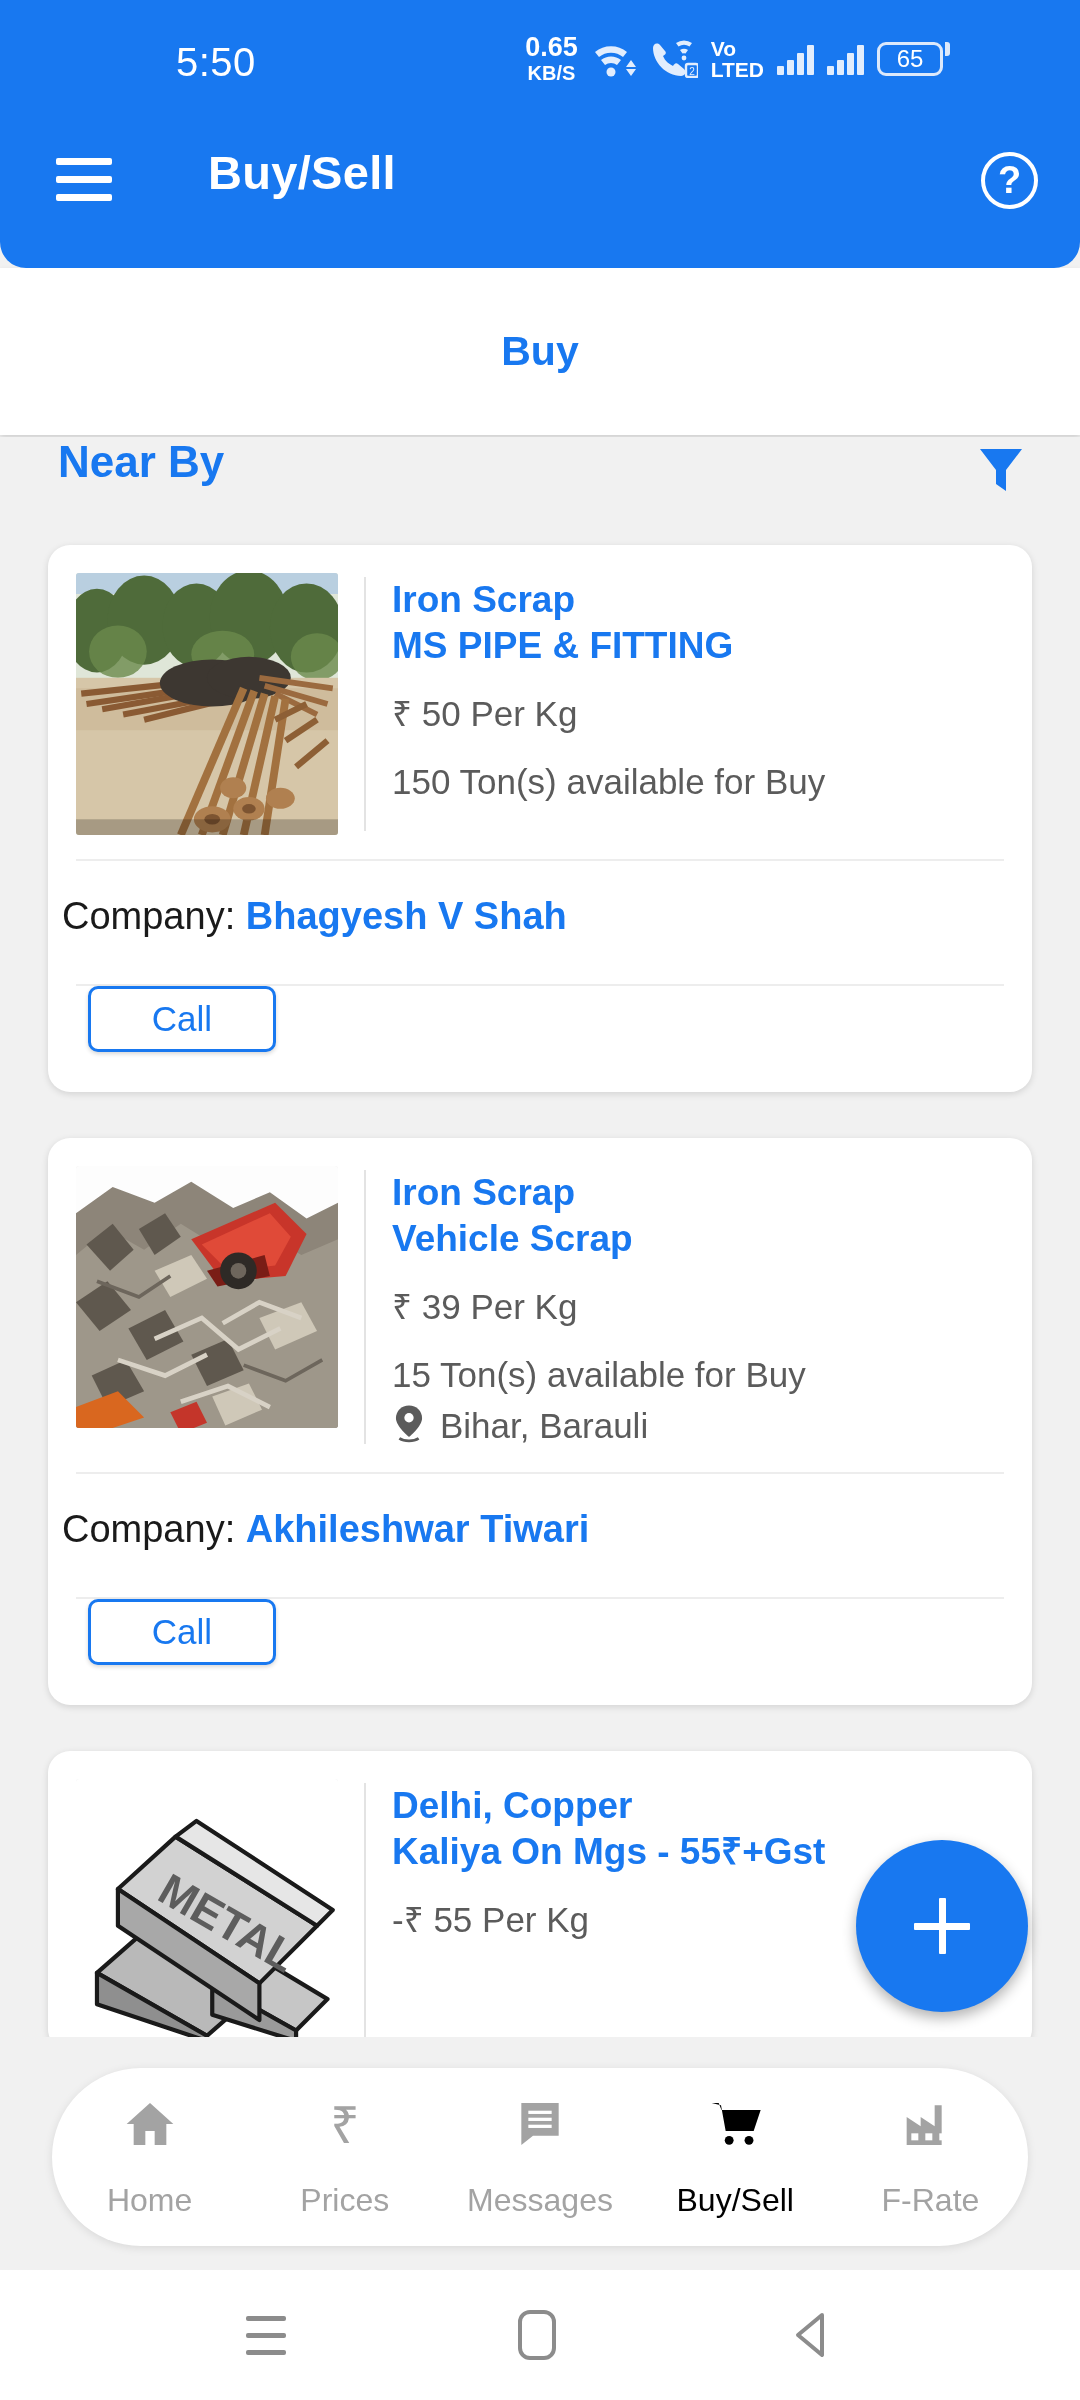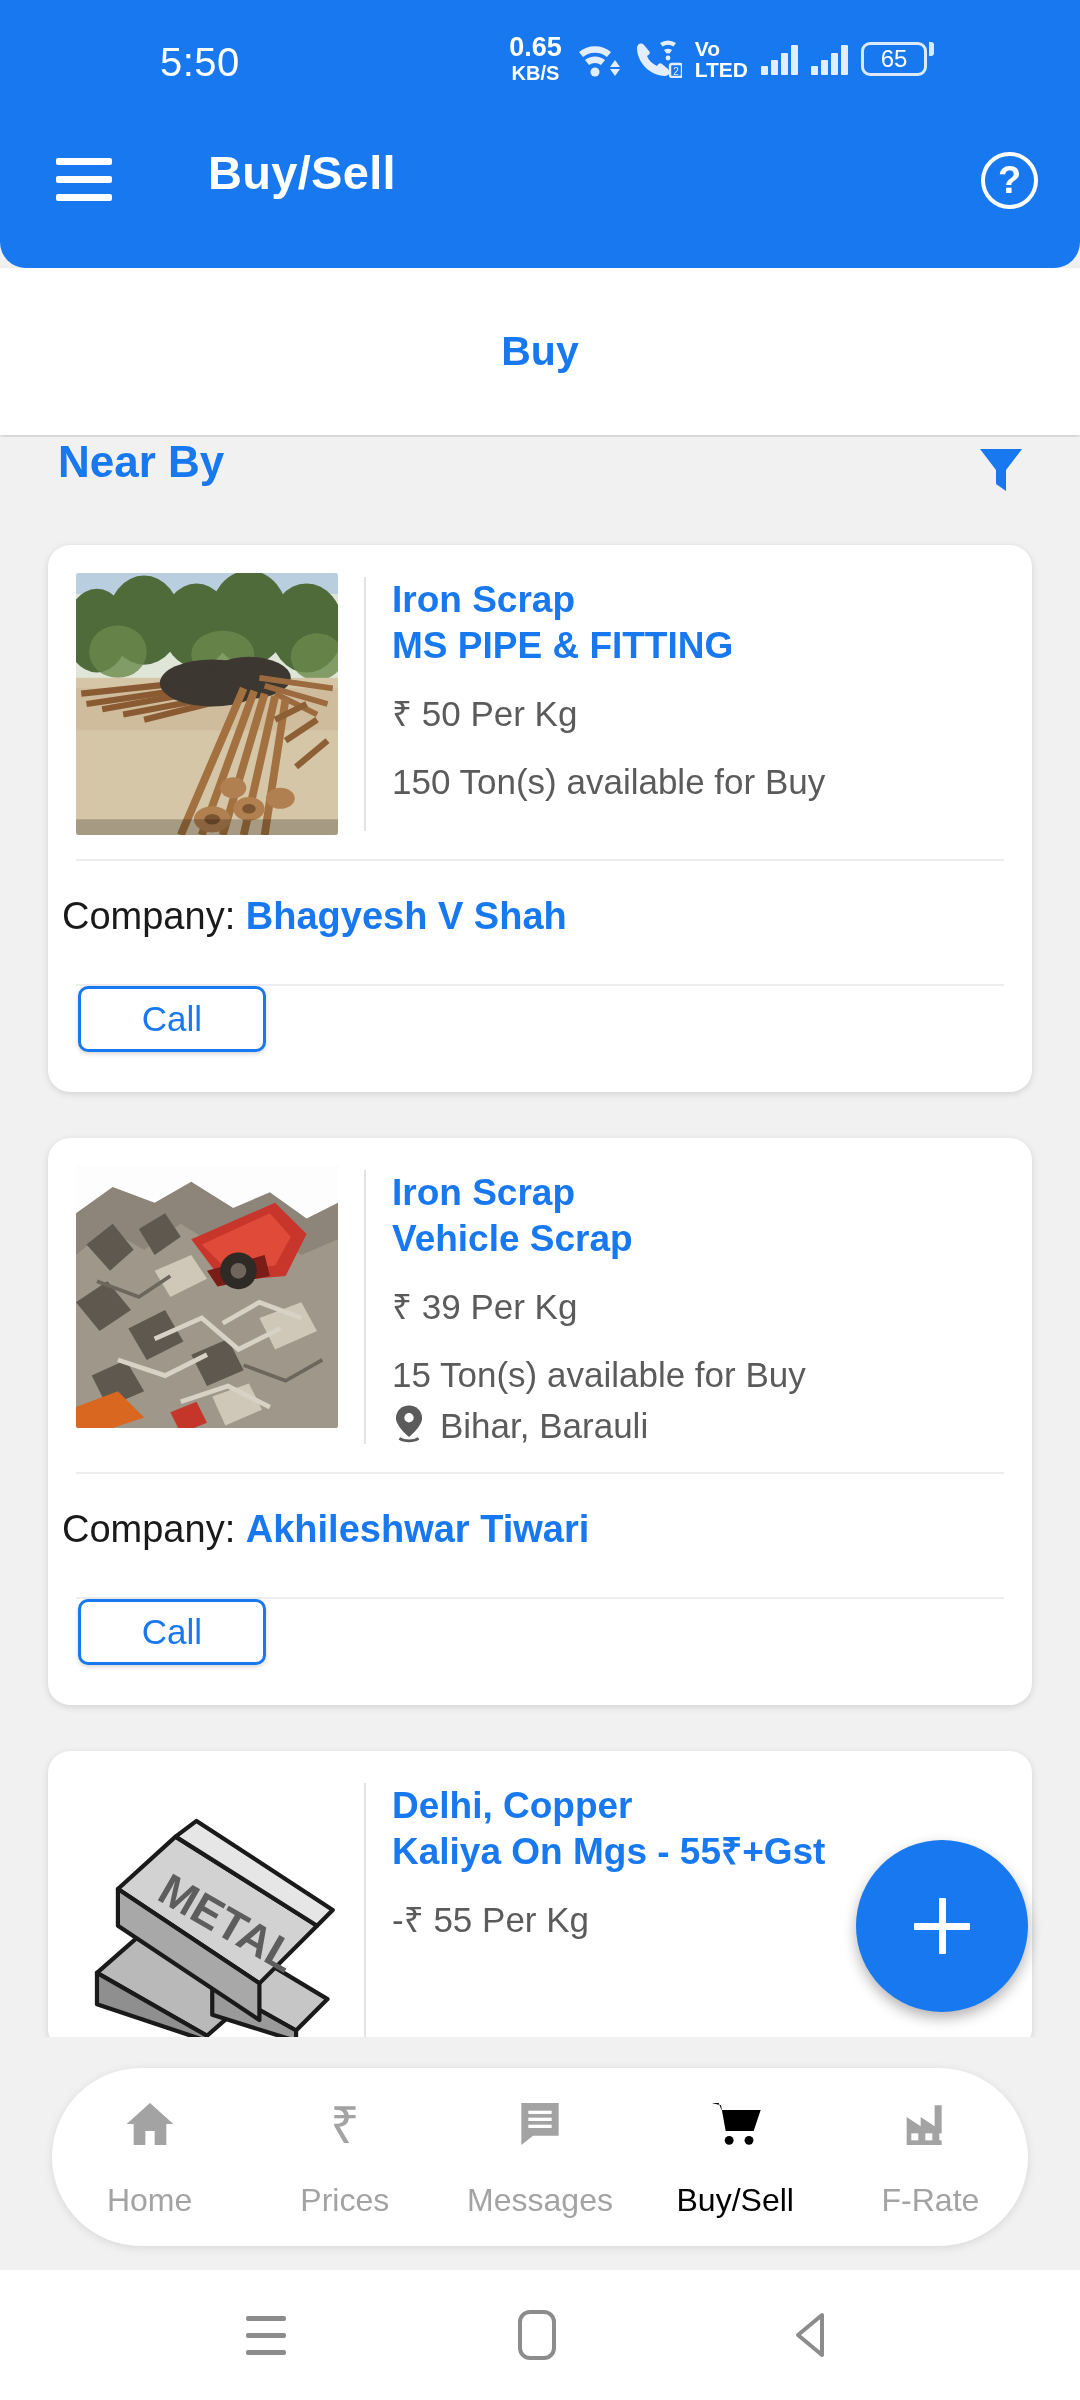--- a/index.html
+++ b/index.html
@@ -6,21 +6,21 @@
   html, body {
     width: 1080px; height: 2400px;
     background: #ffffff;
     font-family: "Liberation Sans", sans-serif;
     overflow: hidden;
   }
   #screen { position: relative; width: 1080px; height: 2400px; background: #f1f1f1; }
 
   
   .statusbar {
-    position: absolute; top: 0; left: 0; width: 960px; height: 128px;
+    position: absolute; top: 0; left: 16px; width: 960px; height: 128px;
     background: #1878f0; color: #ffffff;
     display: flex; align-items: center;
   }
   .sb-time { position: absolute; left: 160px; top: 40px; font-size: 40px; letter-spacing: .5px; }
   .sb-right { position: absolute; right: 26px; top: 34px; display: flex; align-items: center; gap: 13px; }
   .sb-kbs { display: flex; flex-direction: column; align-items: center; line-height: 1; }
   .sb-kbs .num { font-size: 27px; font-weight: 600; }
   .sb-kbs .unit { font-size: 20px; font-weight: 700; margin-top: 2px; }
   .volte { display: flex; flex-direction: column; align-items: flex-start; line-height: 1; font-size: 21px; font-weight: 700; }
   .battery {
@@ -92,21 +92,21 @@
   }
   .thumb svg { display: block; width: 100%; height: 100%; }
   .vdiv { width: 2px; background: #e3e3e3; margin: 4px 26px 4px 26px; flex: none; }
   .info { flex: 1; min-width: 0; padding-top: 4px; }
   .info .title { font-size: 37px; line-height: 1.24; color: #1878f0; font-weight: 600; white-space: nowrap; overflow: hidden; }
   .info .meta { font-size: 35px; color: #5b5b5b; margin-top: 22px; line-height: 1.32; }
   .info .loc { display: flex; align-items: center; gap: 14px; font-size: 35px; color: #5b5b5b; margin-top: 6px; }
   .hr { height: 2px; background: #ededed; margin: 14px 28px 0 28px; }
   .company { font-size: 38px; padding: 34px 30px 32px 14px; color: #1a1a1a; }
   .company b { color: #1878f0; font-weight: 600; }
-  .callwrap { padding: 0 30px 40px 30px; }
+  .callwrap { padding: 0 30px 40px 40px; }
   .call-btn {
     display: inline-flex; align-items: center; justify-content: center;
     min-width: 188px; height: 66px; padding: 0 28px;
     border: 3px solid #1878f0; border-radius: 10px; background: #ffffff;
     color: #1878f0; font-size: 35px; font-family: inherit; cursor: pointer;
     box-shadow: 0 2px 4px rgba(0,0,0,.16);
   }
 
   
   .fab {

